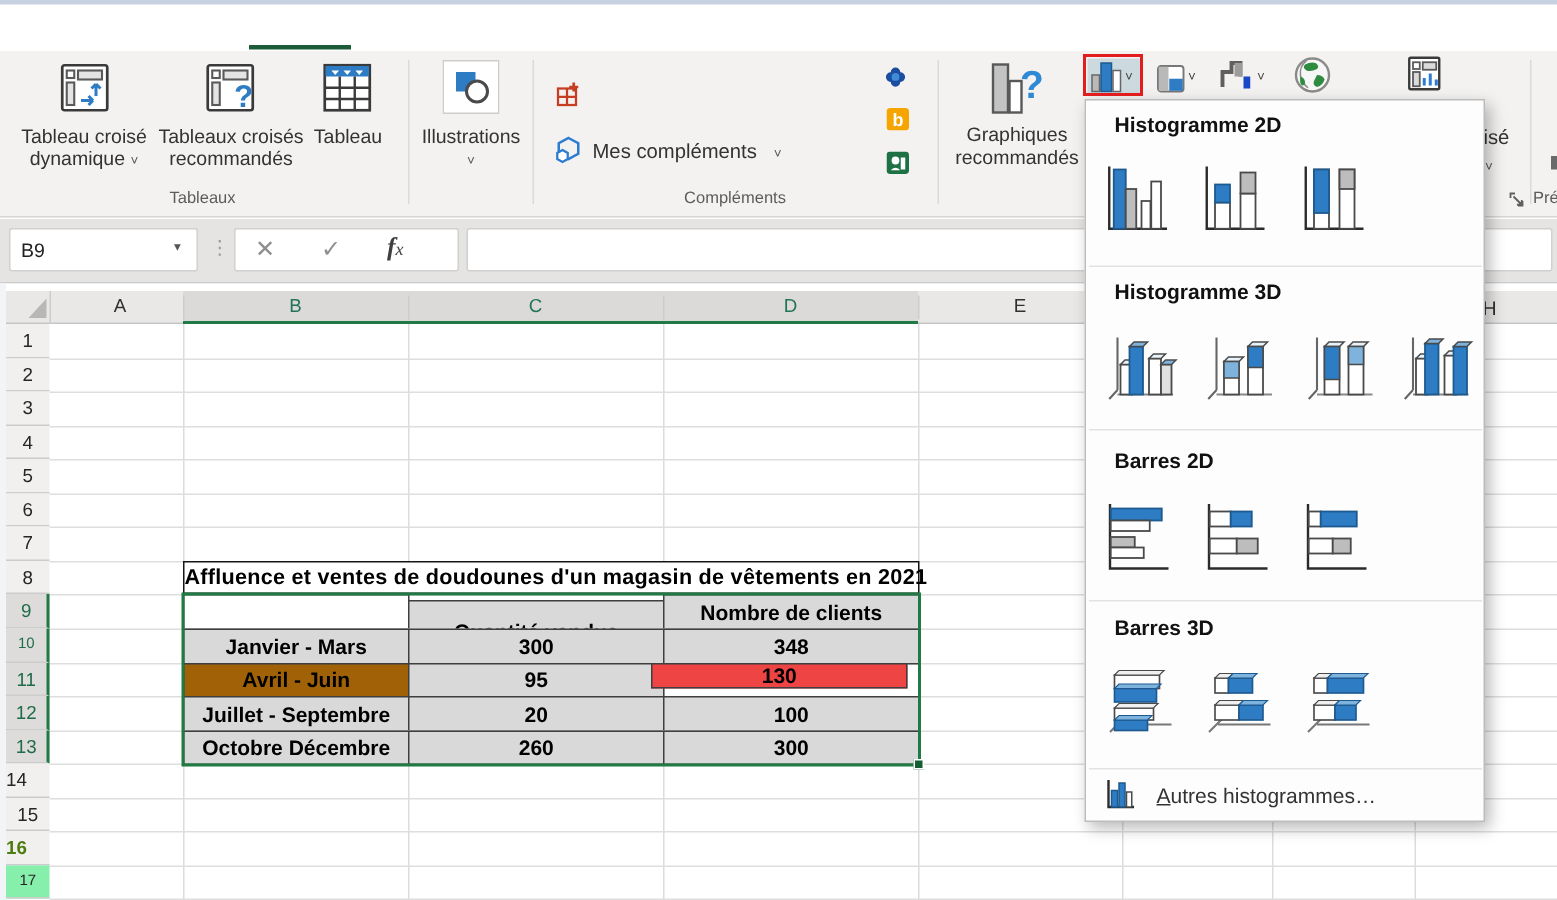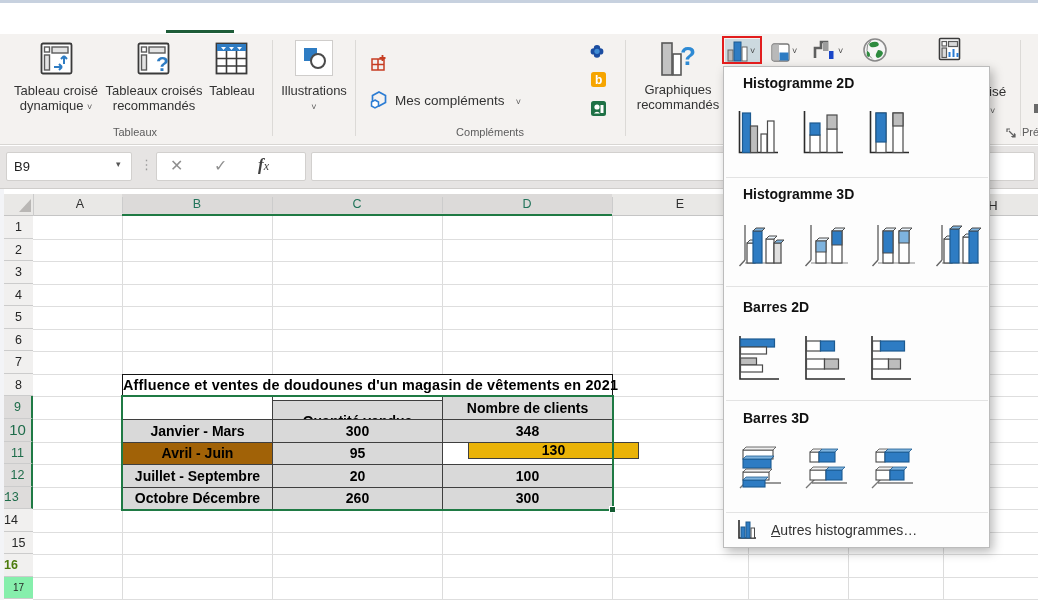--- a/index.html
+++ b/index.html
@@ -203,40 +203,40 @@
     <div id="rowheads">
     <div class="abs" style="left:4px;top:27.0px;width:29px;height:22.55px;background:#f1f0ef;border-bottom:1px solid #cccccc;color:#262626;font-size:12.5px;text-align:center;line-height:22.55px;">1</div>
 <div class="abs" style="left:4px;top:49.5px;width:29px;height:22.55px;background:#f1f0ef;border-bottom:1px solid #cccccc;color:#262626;font-size:12.5px;text-align:center;line-height:22.55px;">2</div>
 <div class="abs" style="left:4px;top:72.1px;width:29px;height:22.55px;background:#f1f0ef;border-bottom:1px solid #cccccc;color:#262626;font-size:12.5px;text-align:center;line-height:22.55px;">3</div>
 <div class="abs" style="left:4px;top:94.7px;width:29px;height:22.55px;background:#f1f0ef;border-bottom:1px solid #cccccc;color:#262626;font-size:12.5px;text-align:center;line-height:22.55px;">4</div>
 <div class="abs" style="left:4px;top:117.2px;width:29px;height:22.55px;background:#f1f0ef;border-bottom:1px solid #cccccc;color:#262626;font-size:12.5px;text-align:center;line-height:22.55px;">5</div>
 <div class="abs" style="left:4px;top:139.8px;width:29px;height:22.55px;background:#f1f0ef;border-bottom:1px solid #cccccc;color:#262626;font-size:12.5px;text-align:center;line-height:22.55px;">6</div>
 <div class="abs" style="left:4px;top:162.3px;width:29px;height:22.55px;background:#f1f0ef;border-bottom:1px solid #cccccc;color:#262626;font-size:12.5px;text-align:center;line-height:22.55px;">7</div>
 <div class="abs" style="left:4px;top:184.8px;width:29px;height:22.55px;background:#f1f0ef;border-bottom:1px solid #cccccc;color:#262626;font-size:12.5px;text-align:center;line-height:22.55px;">8</div>
 <div class="abs" style="left:4px;top:207.4px;width:29px;height:22.55px;background:#dedcdb;border-right:2.5px solid #1f7a44;border-bottom:1px solid #cccccc;color:#1e6c4a;font-size:12.5px;text-align:center;line-height:22.55px;">9</div>
-<div class="abs" style="left:4px;top:230.0px;width:29px;height:22.55px;background:#dedcdb;border-right:2.5px solid #1f7a44;border-bottom:1px solid #cccccc;color:#1e6c4a;font-size:15px;text-align:center;line-height:22.55px;">10</div>
+<div class="abs" style="left:4px;top:230.0px;width:29px;height:22.55px;background:#dedcdb;border-right:2.5px solid #1f7a44;border-bottom:1px solid #cccccc;color:#1e6c4a;font-size:10px;text-align:center;line-height:22.55px;">10</div>
 <div class="abs" style="left:4px;top:252.5px;width:29px;height:22.55px;background:#dedcdb;border-right:2.5px solid #1f7a44;border-bottom:1px solid #cccccc;color:#1e6c4a;font-size:12.5px;text-align:center;line-height:22.55px;">11</div>
 <div class="abs" style="left:4px;top:275.1px;width:29px;height:22.55px;background:#dedcdb;border-right:2.5px solid #1f7a44;border-bottom:1px solid #cccccc;color:#1e6c4a;font-size:12.5px;text-align:center;line-height:22.55px;">12</div>
-<div class="abs" style="left:4px;top:297.6px;width:29px;height:22.55px;background:#dedcdb;border-right:2.5px solid #1f7a44;border-bottom:1px solid #cccccc;color:#1e6c4a;font-size:12.5px;line-height:22.55px;font-family:Liberation Mono, monospace;">13</div>
+<div class="abs" style="left:4px;top:297.6px;width:29px;height:22.55px;background:#dedcdb;border-right:2.5px solid #1f7a44;border-bottom:1px solid #cccccc;color:#1e6c4a;font-size:12.5px;text-align:center;line-height:22.55px;">13</div>
 <div class="abs" style="left:4px;top:320.2px;width:29px;height:22.55px;background:#f1f0ef;border-bottom:1px solid #cccccc;color:#262626;font-size:12.5px;text-align:left;line-height:22.55px;">14</div>
 <div class="abs" style="left:4px;top:342.7px;width:29px;height:22.55px;background:#f1f0ef;border-bottom:1px solid #cccccc;color:#262626;font-size:12.5px;text-align:center;line-height:22.55px;">15</div>
 <div class="abs" style="left:4px;top:365.2px;width:29px;height:22.55px;background:#f1f0ef;border-bottom:1px solid #cccccc;color:#4d7c0f;font-size:12.5px;line-height:22.55px;font-weight:bold;">16</div>
 <div class="abs" style="left:4px;top:387.8px;width:29px;height:22.55px;background:#86efac;border-bottom:1px solid #cccccc;color:#262626;font-size:10px;text-align:center;line-height:22.55px;">17</div>
     </div>
     <div id="tablearea">
     <div class="abs" style="left:122px;top:184.8px;width:491px;height:22.55px;background:#fff;border:1.4px solid #151515;font-weight:bold;font-size:14.4px;color:#000;text-align:center;line-height:20.55px;white-space:nowrap;letter-spacing:0.18px;">Affluence et ventes de doudounes d'un magasin de vêtements en 2021</div>
 <div class="tcell" style="left:122px;top:207.4px;width:151px;height:23.55px;background:#fff;"></div>
 <div class="tcell" style="left:272px;top:211px;width:171px;height:41px;background:#d9d9d9;">Quantité vendue</div>
 <div class="tcell" style="left:442px;top:207.4px;width:171px;height:23.55px;background:#d9d9d9;">Nombre de clients</div>
 <div class="tcell" style="left:122px;top:230.0px;width:151px;height:23.55px;background:#d9d9d9;">Janvier - Mars</div>
 <div class="tcell" style="left:272px;top:230.0px;width:171px;height:23.55px;background:#d9d9d9;">300</div>
 <div class="tcell" style="left:442px;top:230.0px;width:171px;height:23.55px;background:#d9d9d9;">348</div>
 <div class="tcell" style="left:122px;top:252.5px;width:151px;height:23.55px;background:#a16207;">Avril - Juin</div>
 <div class="tcell" style="left:272px;top:252.5px;width:171px;height:23.55px;background:#d9d9d9;">95</div>
-<div class="tcell" style="left:468px;top:252.5px;width:171px;height:17px;background:#eab308;">130</div>
+<div class="tcell" style="left:434px;top:252.5px;width:171px;height:17px;background:#ef4444;">130</div>
 <div class="tcell" style="left:122px;top:275.1px;width:151px;height:23.55px;background:#d9d9d9;">Juillet - Septembre</div>
 <div class="tcell" style="left:272px;top:275.1px;width:171px;height:23.55px;background:#d9d9d9;">20</div>
 <div class="tcell" style="left:442px;top:275.1px;width:171px;height:23.55px;background:#d9d9d9;">100</div>
 <div class="tcell" style="left:122px;top:297.6px;width:151px;height:23.55px;background:#d9d9d9;">Octobre Décembre</div>
 <div class="tcell" style="left:272px;top:297.6px;width:171px;height:23.55px;background:#d9d9d9;">260</div>
 <div class="tcell" style="left:442px;top:297.6px;width:171px;height:23.55px;background:#d9d9d9;">300</div>
 <div class="abs" style="left:120.5px;top:205.9px;width:493px;height:115.8px;border:2.4px solid #1f7a44;"></div>
 <div class="abs" style="left:609px;top:317.1px;width:7px;height:7px;background:#145c32;border:1px solid #fff;"></div>
     </div>
   </div>

